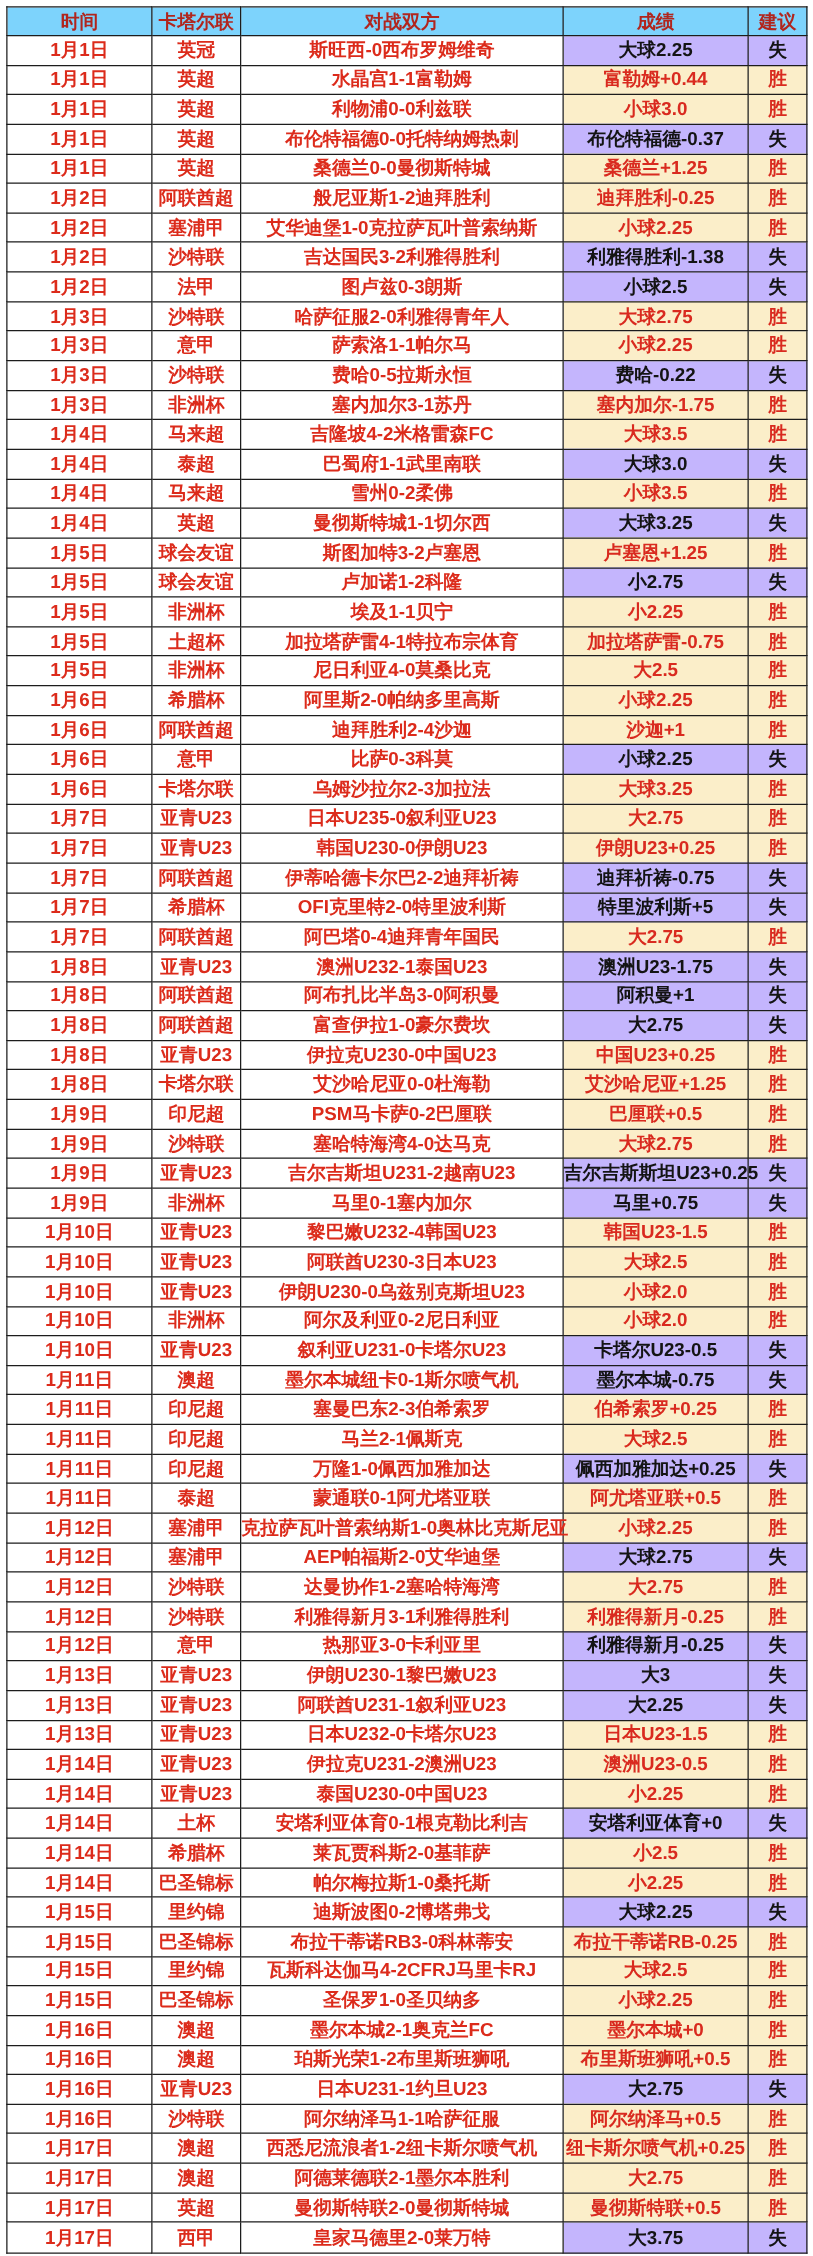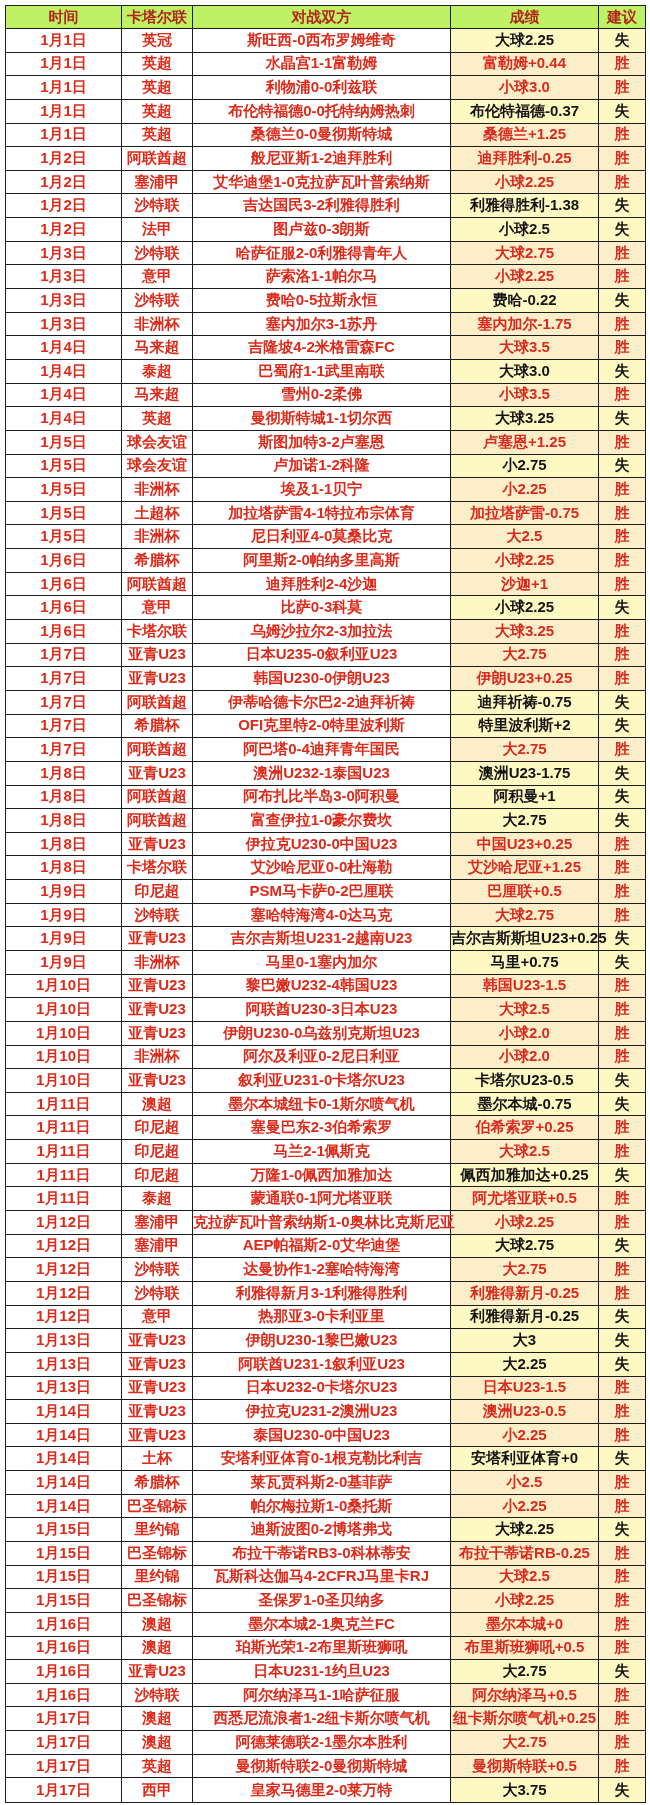--- a/index.html
+++ b/index.html
@@ -17,28 +17,28 @@
   table.results{
     width:100%;border-collapse:collapse;table-layout:fixed;
     margin-top:0;flex:1;
   }
   th,td{
     border:1px solid #1c1c1c;text-align:center;vertical-align:middle;
     font-weight:bold;padding:0;white-space:nowrap;overflow:visible;
   }
   thead tr{height:23px;}
   thead th{
-    background:#bef264;color:#b1251d;font-size:15px;
+    background:#7dd3fc;color:#b1251d;font-size:15px;
   }
   tbody tr{height:23.2px;background:#ffffff;}
   td.c-date,td.c-league,td.c-match{color:#dc2b1b;font-size:15px;}
   td.c-result{font-size:15px;}
   td.c-verdict{font-size:15px;}
   td.win{background:#fbeec9;color:#d92a1f;}
-  td.lose{background:#fef9c3;color:#141414;}
+  td.lose{background:#c4b5fd;color:#141414;}
 </style>
 </head>
 <body>
 
 <div class="page">
   <table class="results">
     <colgroup>
       <col style="width:116px">
       <col style="width:71px">
       <col style="width:258px">
@@ -255,21 +255,21 @@
           <td class="c-date">1月7日</td>
           <td class="c-league">阿联酋超</td>
           <td class="c-match">伊蒂哈德卡尔巴2-2迪拜祈祷</td>
           <td class="c-result lose">迪拜祈祷-0.75</td>
           <td class="c-verdict lose">失</td>
         </tr>
         <tr>
           <td class="c-date">1月7日</td>
           <td class="c-league">希腊杯</td>
           <td class="c-match">OFI克里特2-0特里波利斯</td>
-          <td class="c-result lose">特里波利斯+2</td>
+          <td class="c-result lose">特里波利斯+5</td>
           <td class="c-verdict lose">失</td>
         </tr>
         <tr>
           <td class="c-date">1月7日</td>
           <td class="c-league">阿联酋超</td>
           <td class="c-match">阿巴塔0-4迪拜青年国民</td>
           <td class="c-result win">大2.75</td>
           <td class="c-verdict win">胜</td>
         </tr>
         <tr>

